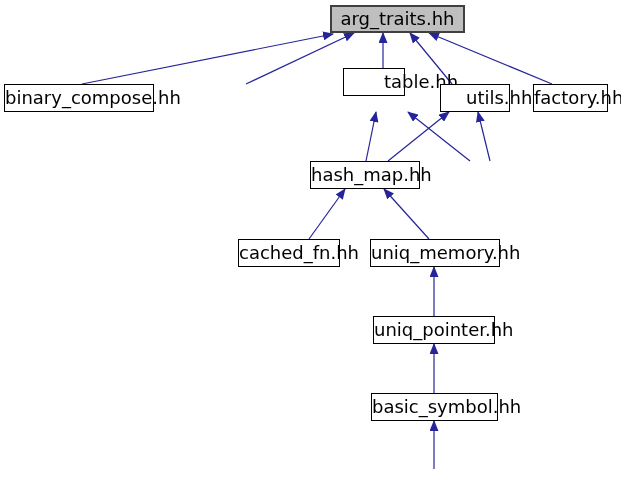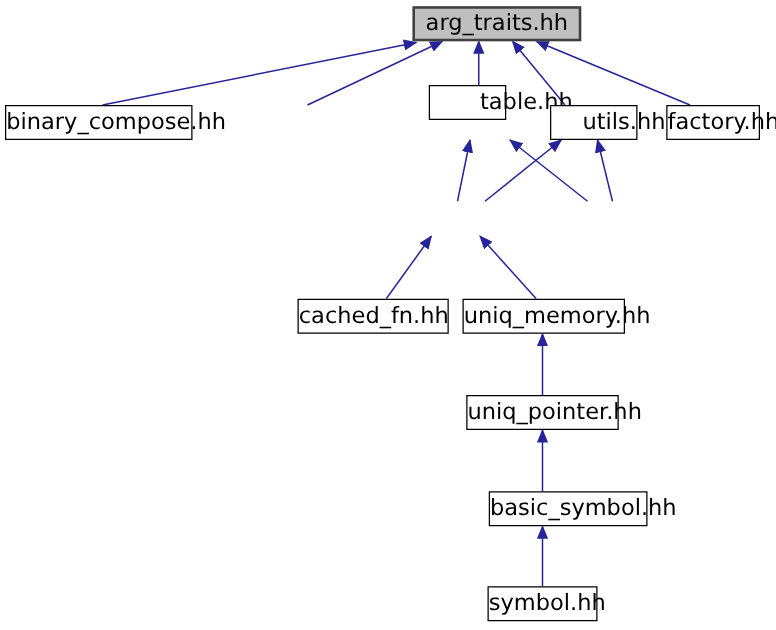--- a/index.html
+++ b/index.html
@@ -74,19 +74,19 @@
       <line x1="434" y1="316" x2="434" y2="267" marker-end="url(#arrowhead)"></line>
       <line x1="434" y1="393" x2="434" y2="344" marker-end="url(#arrowhead)"></line>
       <line x1="434" y1="469" x2="434" y2="421" marker-end="url(#arrowhead)"></line>
     </svg>
 
   <div class="node main" style="left:330px; top:5px;   width:135px;">arg_traits.hh</div>
   <div class="node" style="left:4px;   top:84px;  width:150px;">binary_compose.hh</div>
   <div class="node" style="left:343px; top:68px;  width:62px;padding-left:40px;">table.hh</div>
   <div class="node" style="left:440px; top:84px;  width:70px;padding-left:25px;">utils.hh</div>
   <div class="node" style="left:533px; top:84px;  width:75px;">factory.hh</div>
-  <div class="node" style="left:238px; top:239px; width:121px;">cached_fn.hh</div>
+  <div class="node" style="left:310px; top:161px; width:110px;">hash_map.hh</div>
+  <div class="node" style="left:238px; top:239px; width:102px;">cached_fn.hh</div>
   <div class="node" style="left:370px; top:239px; width:130px;">uniq_memory.hh</div>
   <div class="node" style="left:373px; top:316px; width:122px;">uniq_pointer.hh</div>
-  <div class="node" style="left:371px; top:393px; width:127px;margin-left:20px;">basic_symbol.hh</div>
-  <div class="node" style="left:390px; top:469px; width:88px;">symbol.hh</div>
+  <div class="node" style="left:371px; top:393px; width:127px;">basic_symbol.hh</div>
 
 </div>
 
 </body></html>

